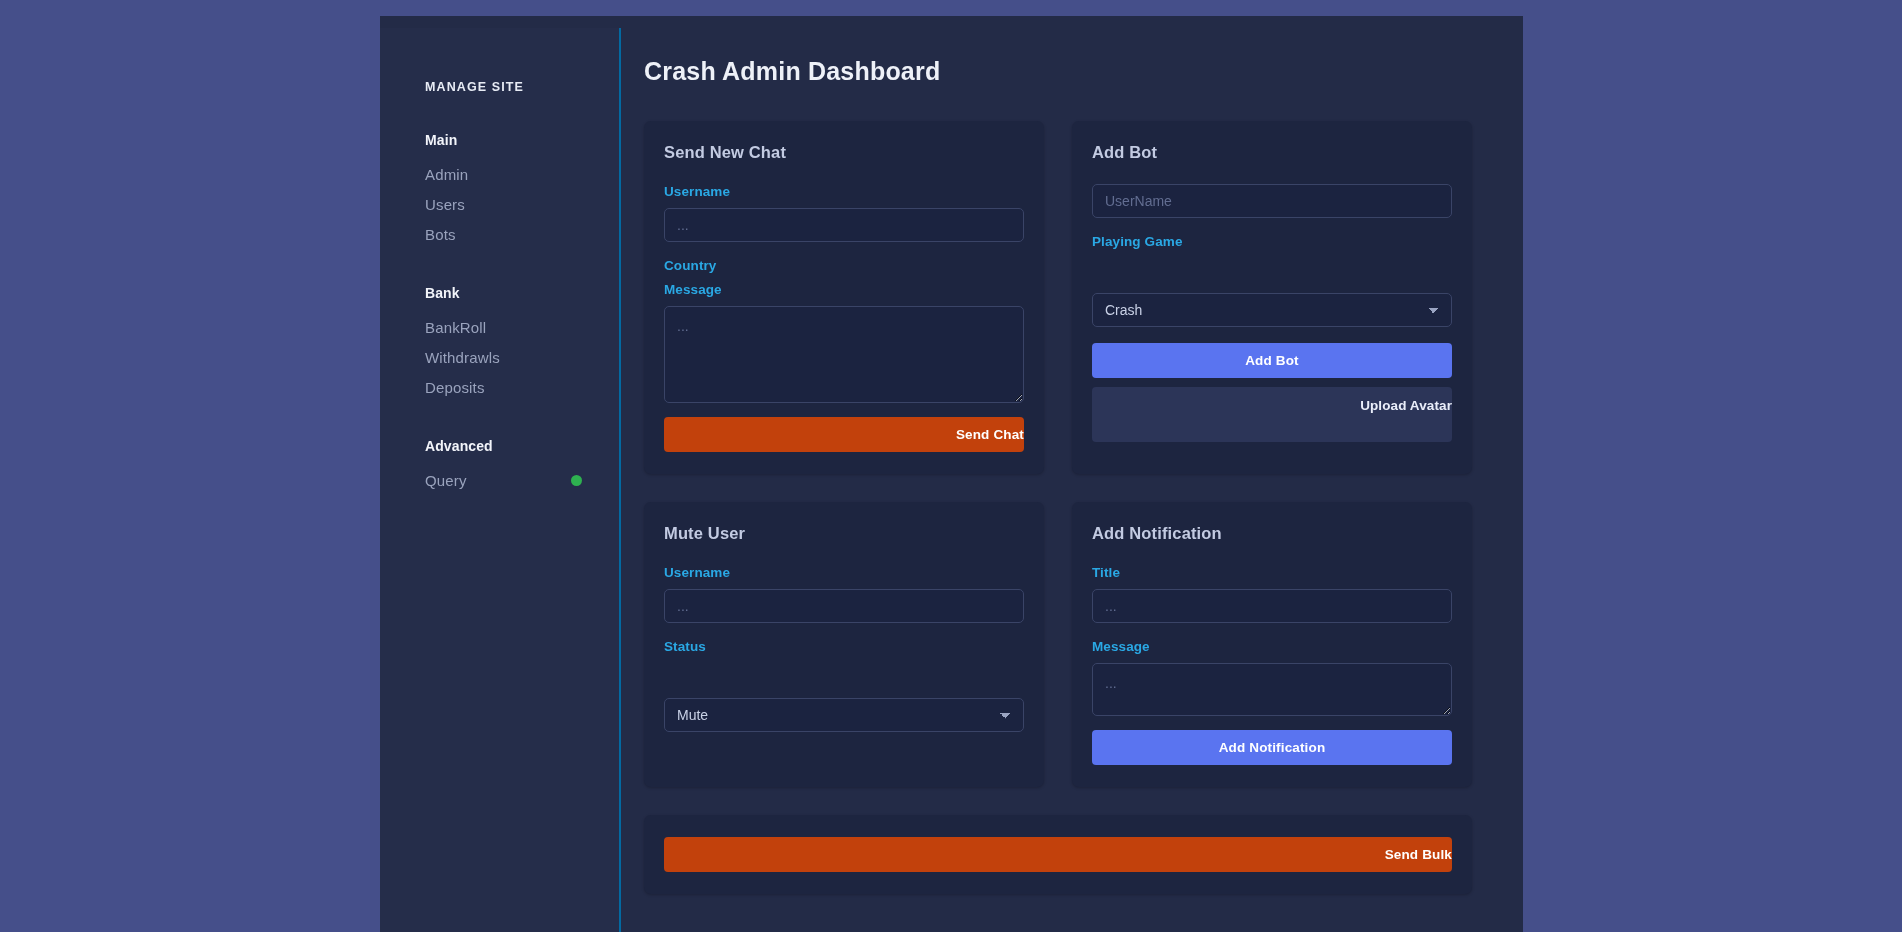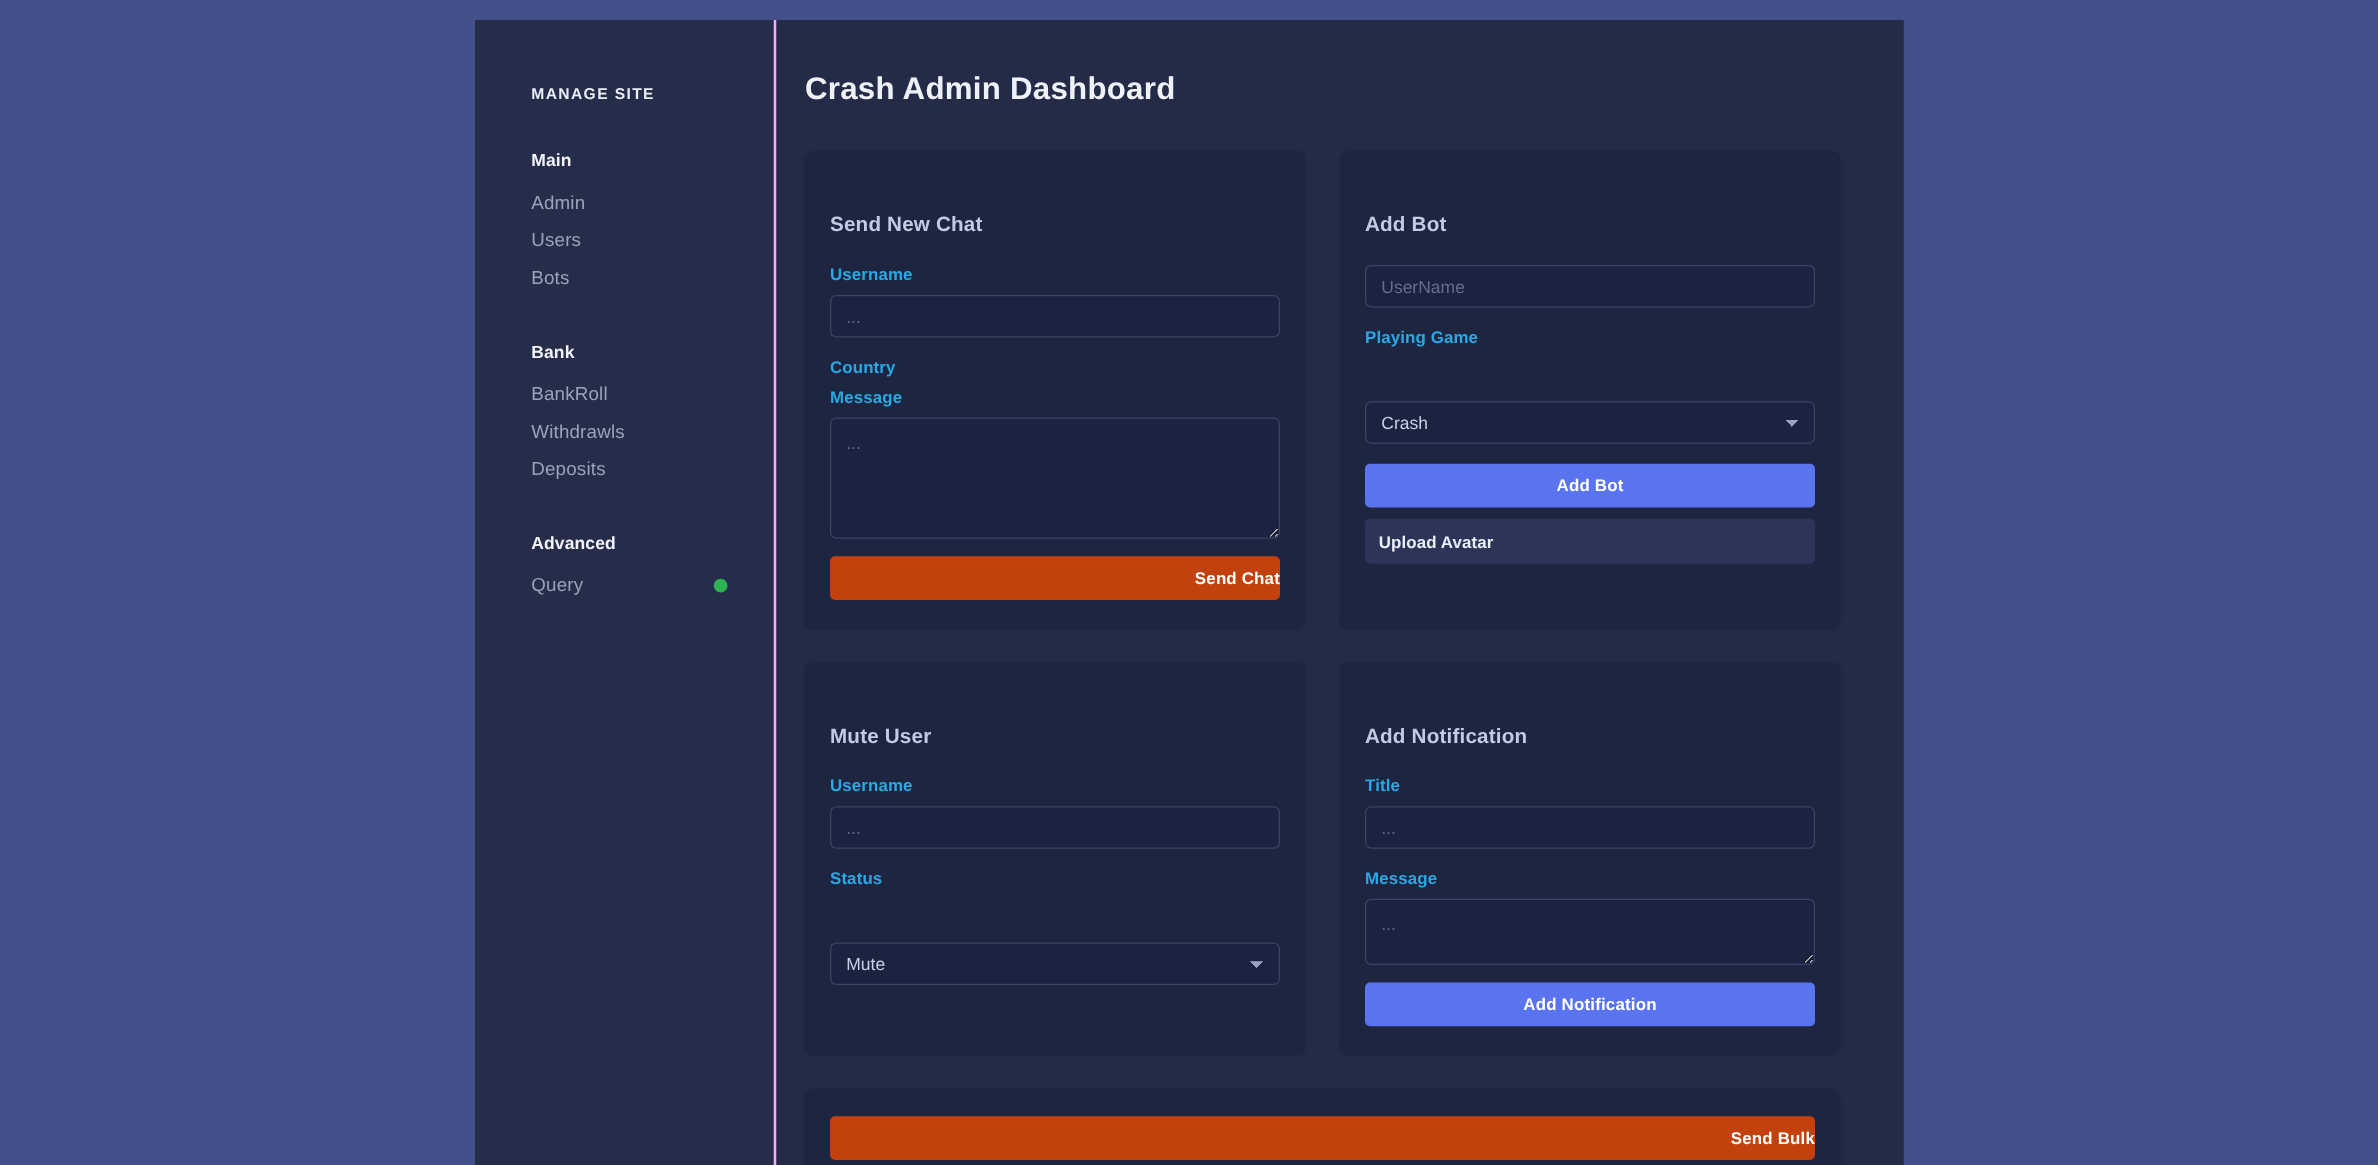--- a/index.html
+++ b/index.html
@@ -26,23 +26,24 @@
     background: #232b47;
     display: flex;
     overflow: hidden;
   }
 
   
   #sidebar {
     width: 241px;
     flex: 0 0 241px;
     background: #252d4a;
-    border-right: 2px solid #f0abfc;
+    border-right: 2px solid #0369a1;
     padding: 0;
     position: relative;
+    margin-top: 12px;
   }
 
   .brand {
     font-size: 12.5px;
     font-weight: bold;
     letter-spacing: 1.1px;
     color: #e8ecf5;
     padding: 52px 0 0 45px;
   }
 
@@ -109,21 +110,20 @@
     box-shadow: 0 1px 3px rgba(0,0,0,.22);
   }
   .card.full { width: 828px; }
 
   .card-title {
     font-size: 16.5px;
     font-weight: bold;
     color: #c3cbe2;
     letter-spacing: .15px;
     margin-bottom: 22px;
-    margin-top: 28px;
   }
 
   .field-label {
     display: block;
     font-size: 13.5px;
     font-weight: bold;
     color: #2aa8e4;
     margin-bottom: 9px;
     letter-spacing: .1px;
   }
@@ -191,22 +191,22 @@
   .file-btn {
     display: block;
     width: 100%;
     background: #2c3558;
     border: none;
     border-radius: 4px;
     color: #eaeefa;
     font-family: "Liberation Sans", sans-serif;
     font-size: 13.5px;
     font-weight: bold;
-    text-align: left;
-    padding: 11px 0 10px 11px;
+    text-align: right;
+    padding: 11px 0 29px 11px;
     margin-top: 9px;
     cursor: pointer;
     letter-spacing: .1px;
   }
 
   .mt-space { margin-top: 10px; }
 </style>
 </head>
 <body>
 

